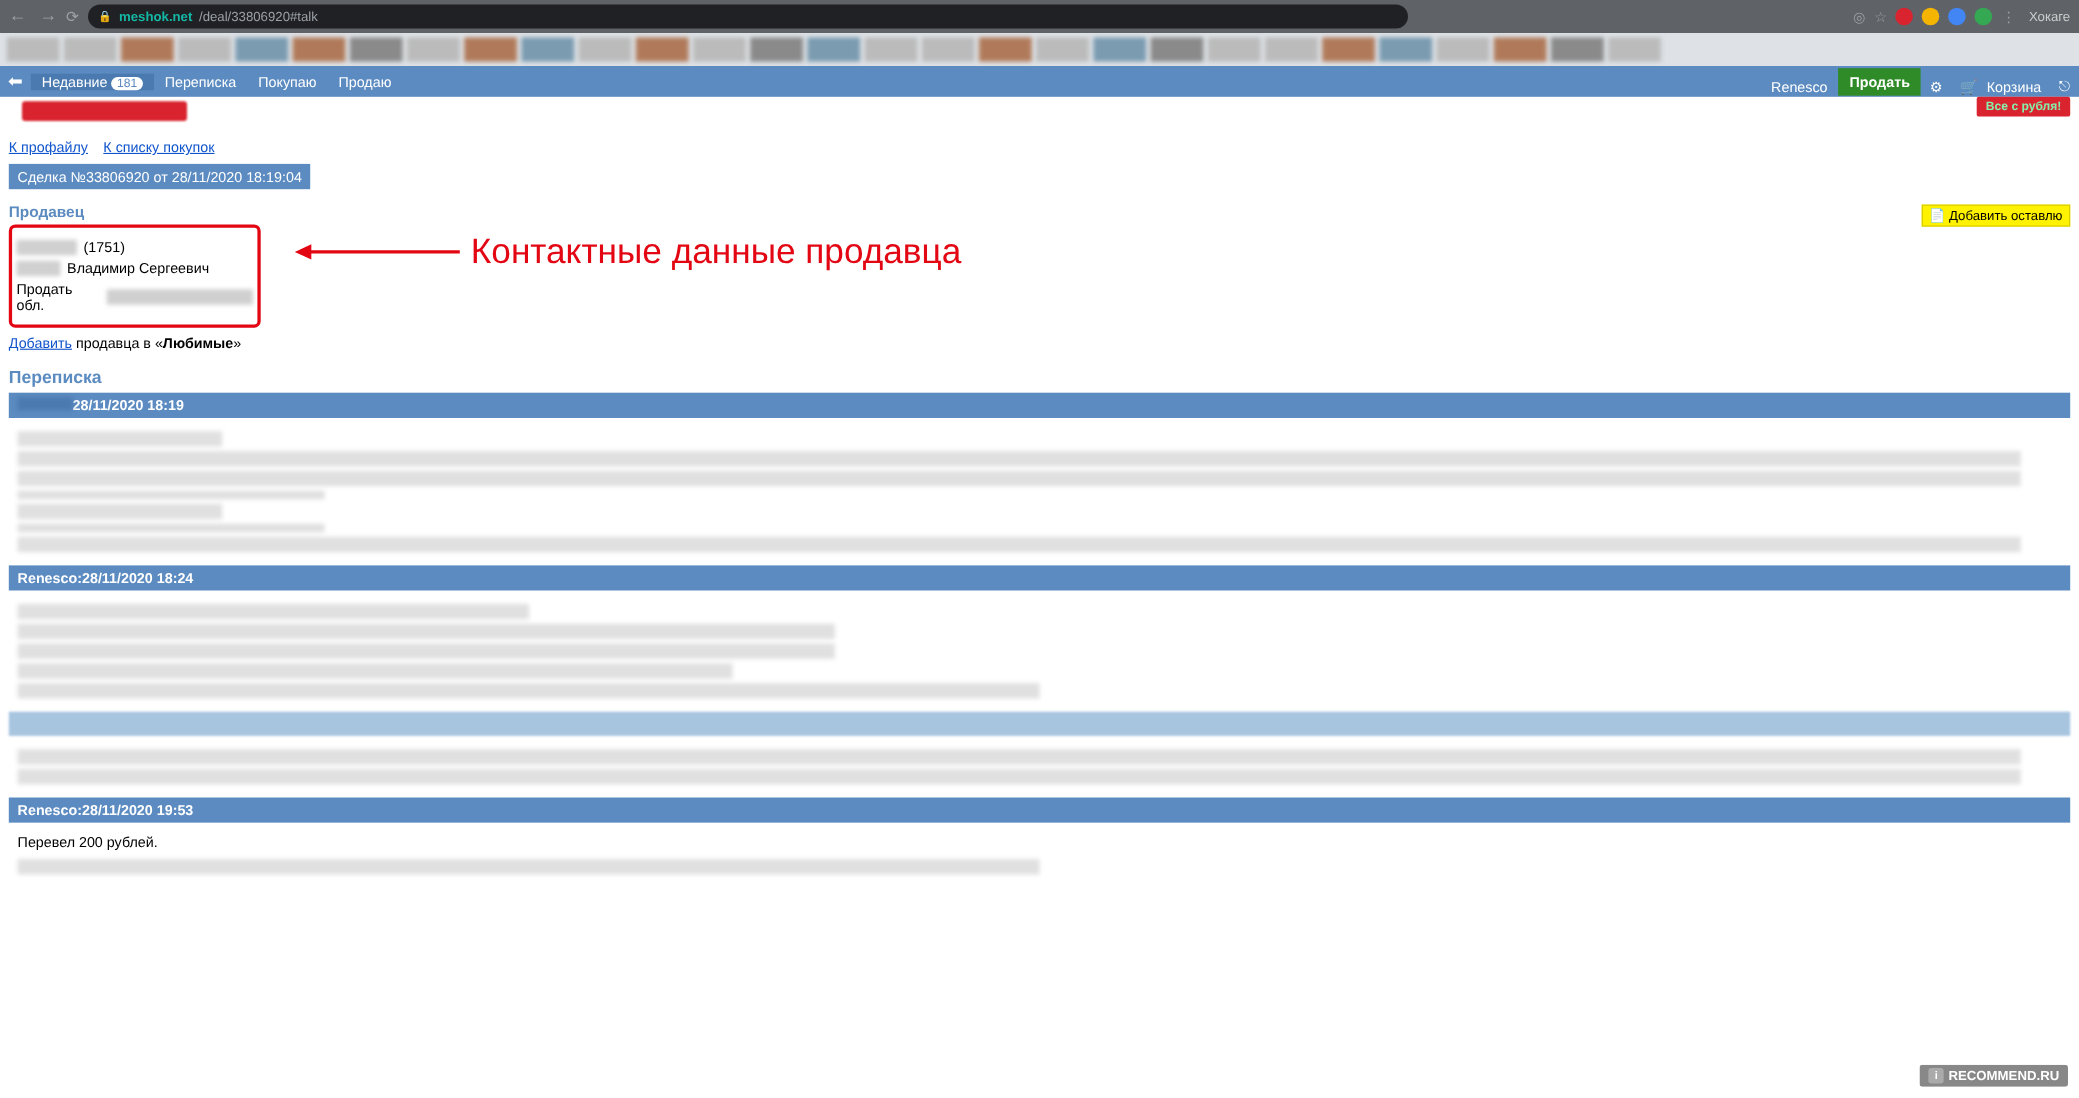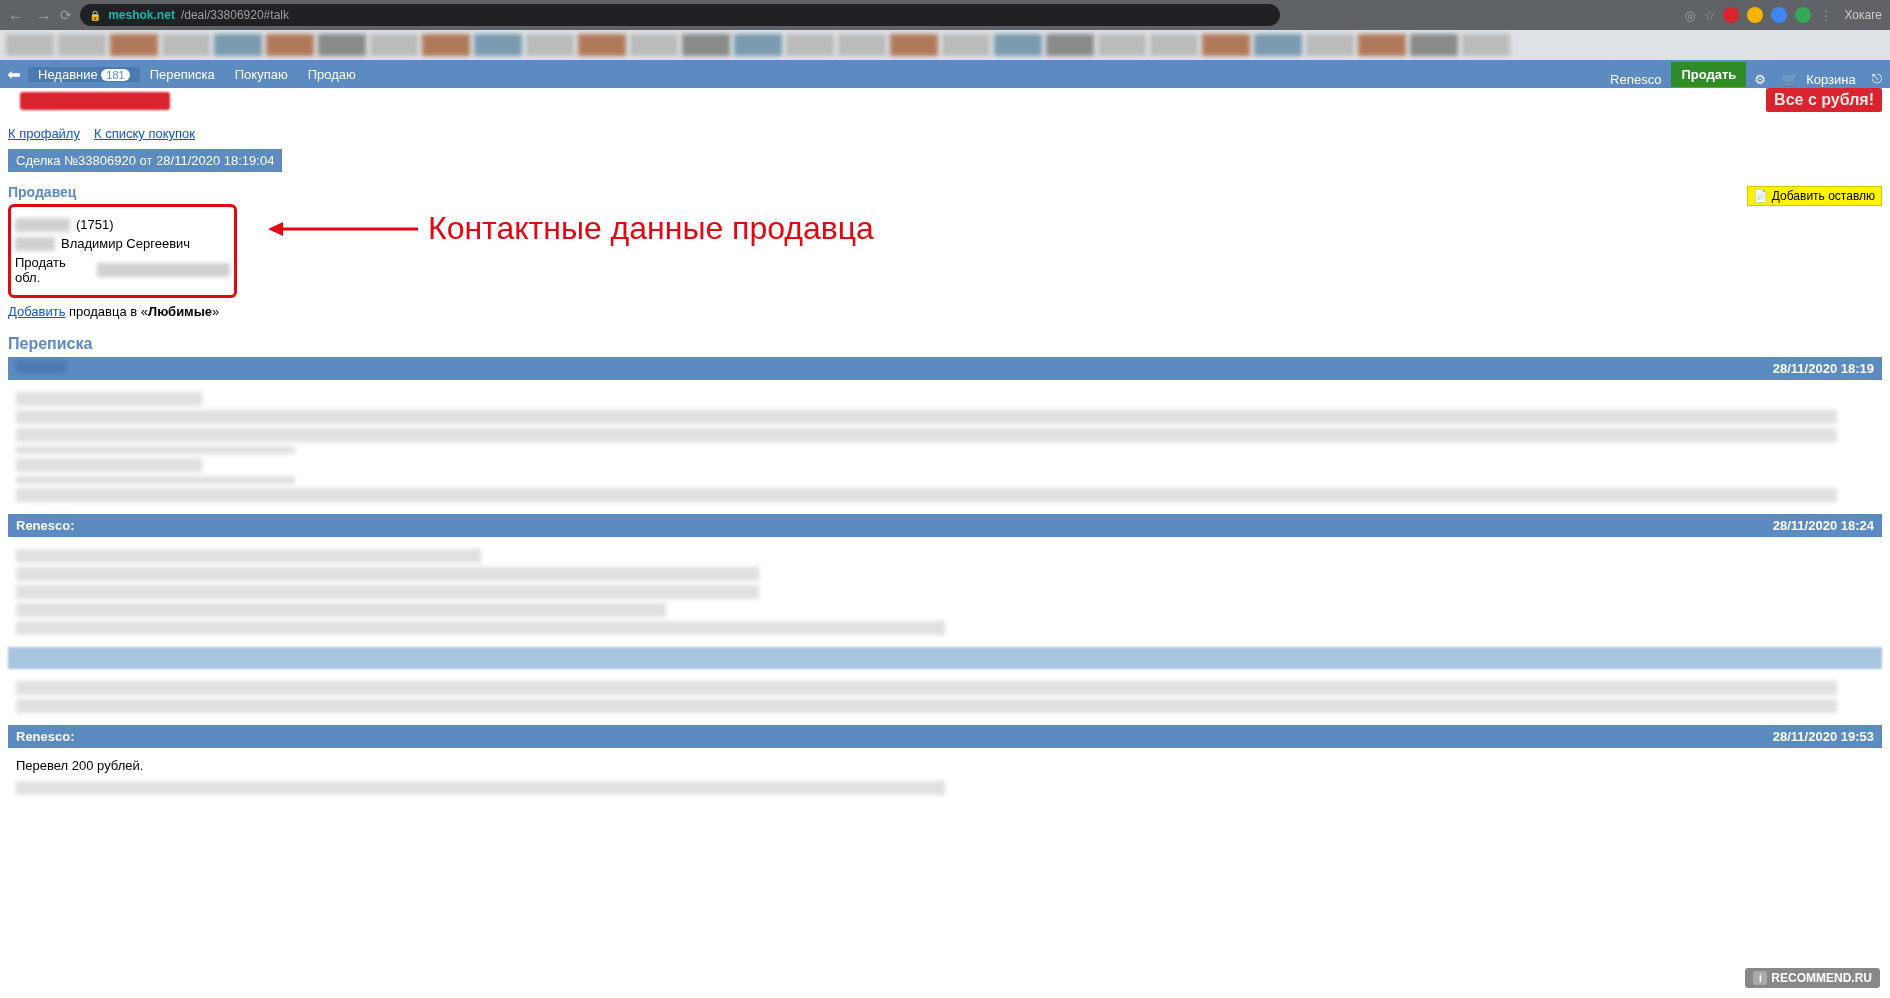--- a/index.html
+++ b/index.html
@@ -32,21 +32,21 @@
     .nav-count { background: #fff; color: #5b8bc0; border-radius: 8px; padding: 0 5px; font-size: 11px; }
     .nav-right { margin-left: auto; display: flex; align-items: flex-end; }
     .nav-user { padding: 0 10px; }
     .nav-sell { background: #2f8b27; padding: 5px 10px; font-weight: bold; }
     .nav-icon { padding: 0 8px; cursor: pointer; }
     
     
     .red-stub { margin: 4px 0 0 20px; width: 150px; height: 18px; background: #d9232e; border-radius: 3px; filter: blur(1px); }
     
     
-    .red-badge { position: absolute; right: 8px; top: 88px; background: #d9232e; color: #e5e5e5; padding: 3px 8px; font-size: 16px; font-weight: bold; border-radius: 2px; }
+    .red-badge { position: absolute; right: 8px; top: 88px; background: #d9232e; color: #86efac; padding: 3px 8px; font-size: 11px; font-weight: bold; border-radius: 2px; }
     
     
     .content { padding: 8px; position: relative; }
     .links-row { padding: 8px 0; display: flex; gap: 14px; }
     .links-row a { color: #1155cc; text-decoration: underline; cursor: pointer; }
     
     .deal-header { background: #5b8bc0; color: #fff; padding: 4px 8px; display: inline-block; font-size: 13px; }
     
     .seller-section { position: relative; margin-top: 8px; }
     .seller-title { color: #5b8bc0; font-weight: bold; font-size: 14px; padding: 4px 0; }
@@ -56,21 +56,21 @@
     .add-fav { margin-top: 6px; }
     .add-fav a { color: #1155cc; text-decoration: underline; }
     
     .annotation { position: absolute; left: 260px; top: 30px; display: flex; align-items: center; color: #e30613; font-family: 'Comic Sans MS', cursive; font-size: 32px; }
     .arrow-svg { width: 160px; height: 30px; }
     
     .add-note { position: absolute; right: 0; top: 6px; background: #fff200; border: 1px solid #d4c800; padding: 2px 6px; font-size: 12px; cursor: pointer; }
     
     .chat-title { color: #5b8bc0; font-weight: bold; font-size: 16px; margin-top: 12px; padding: 4px 0; }
     
-    .msg-header { background: #5b8bc0; color: #fff; padding: 4px 8px; display: flex; justify-content: space-between; font-weight: bold; font-size: 13px; }
+    .msg-header { background: #5b8bc0; color: #fff; padding: 4px 8px; display: flex; justify-content: flex-start; font-weight: bold; font-size: 13px; }
     .msg-body { padding: 8px; background: #fff; }
     .blur-line { height: 14px; background: #e0e0e0; filter: blur(2px); margin: 4px 0; }
     .blur-line.short { width: 15%; }
     .blur-line.med { width: 35%; }
     .blur-line.long { width: 98%; }
     .blur-line.w40 { width: 40%; }
     .blur-line.w25 { width: 25%; }
     .blur-line.w50 { width: 50%; }
     .blur-line.w10 { width: 10%; }
     

